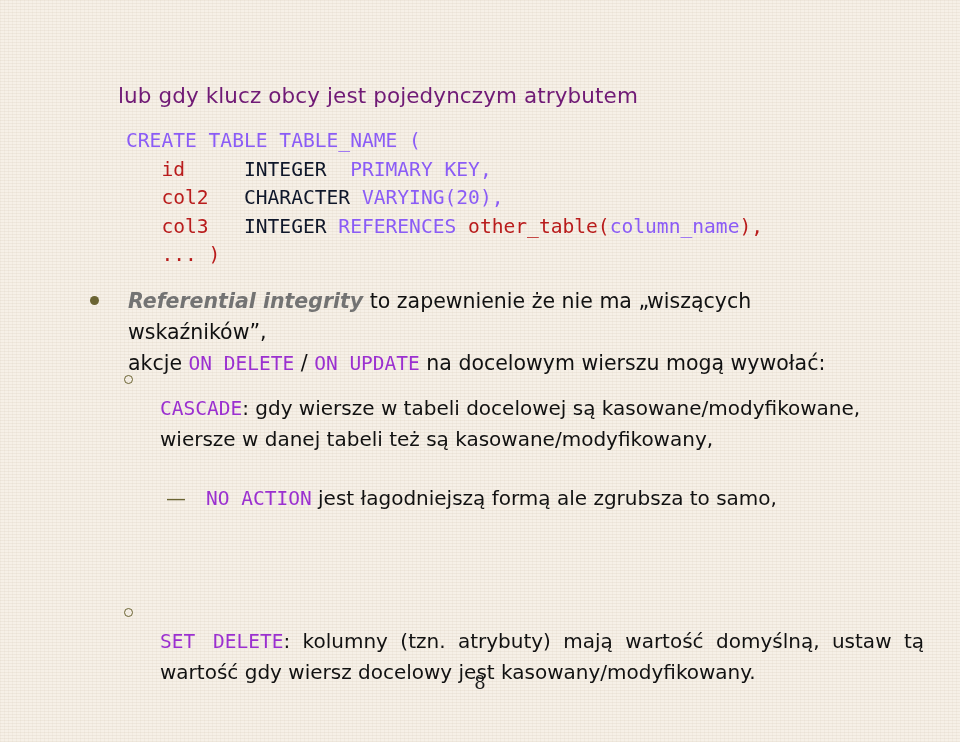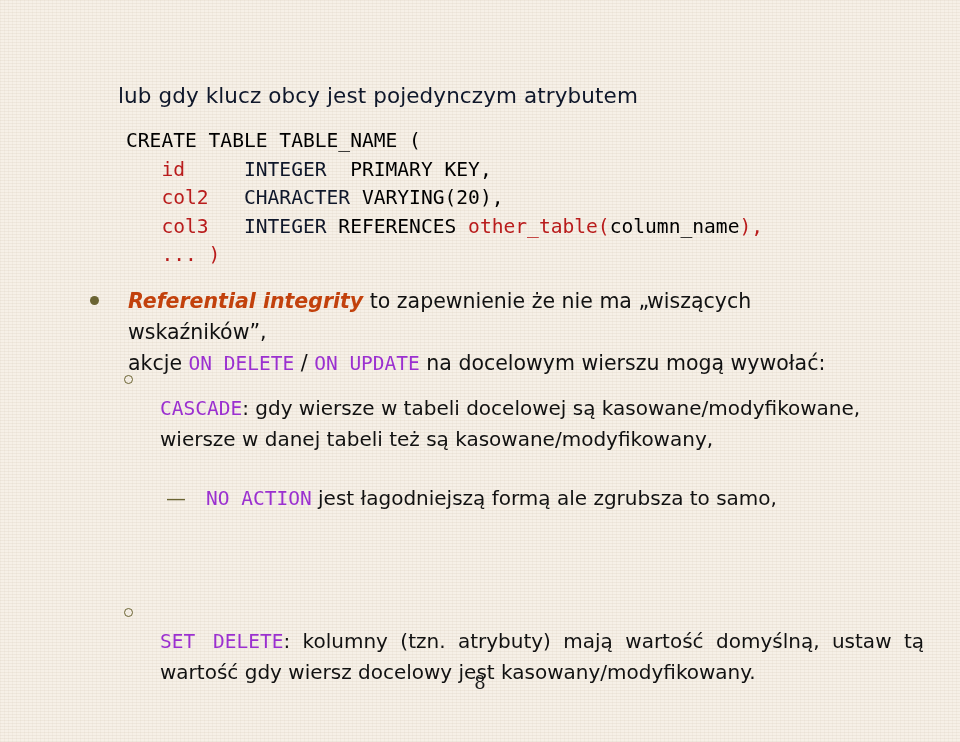--- a/index.html
+++ b/index.html
@@ -31,37 +31,37 @@
     inset: 0;
     padding: 0;
   }
 
   
   .heading-line {
     position: absolute;
     left: 118px;
     top: 83px;
     font-size: 21.5px;
-    color: #0f172a;
+    color: #701a75;
     letter-spacing: 0.1px;
     white-space: nowrap;
   }
 
   
   .code-block {
     position: absolute;
     left: 126px;
     top: 127px;
     font-family: "DejaVu Sans Mono", monospace;
     font-size: 19.6px;
     line-height: 28.5px;
     white-space: pre;
     color: #1a1a1a;
   }
-  .kw  { color: #000000; }   
+  .kw  { color: #8b5cf6; }   
   .typ { color: #0f172a; }   
   .ident { color: #b91c1c; } 
 
   
   .bullet-l1 {
     position: absolute;
     left: 90px;
     top: 286px;
     width: 800px;
   }
@@ -76,21 +76,21 @@
   }
   .l1-text {
     margin-left: 38px;
     font-size: 20.5px;
     line-height: 31px;
     color: #111111;
   }
   .term {
     font-weight: bold;
     font-style: italic;
-    color: #c2410c;
+    color: #737373;
   }
   .mono-kw {
     font-family: "DejaVu Sans Mono", monospace;
     color: #9b30d0;
     font-size: 19.5px;
   }
   .mono-plain {
     font-family: "DejaVu Sans Mono", monospace;
     color: #1a1a1a;
     font-size: 19.5px;

